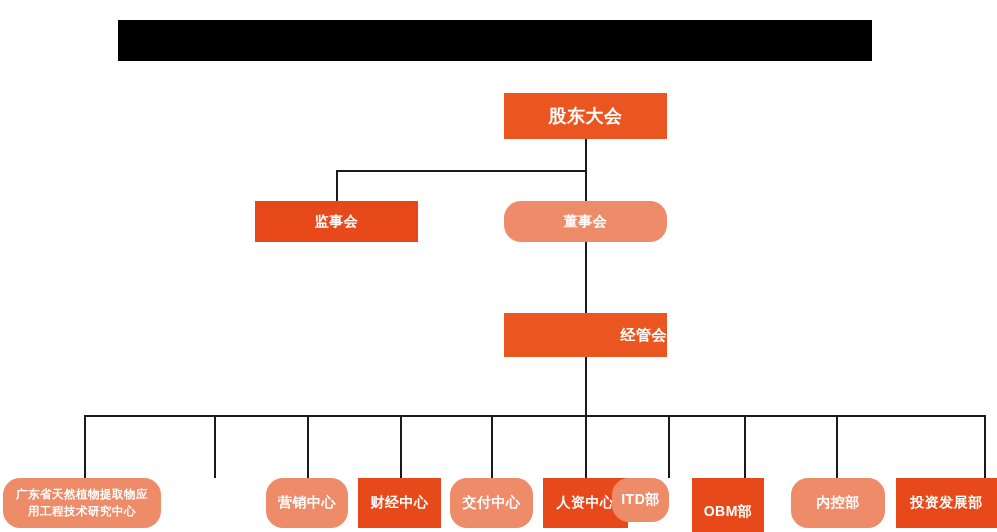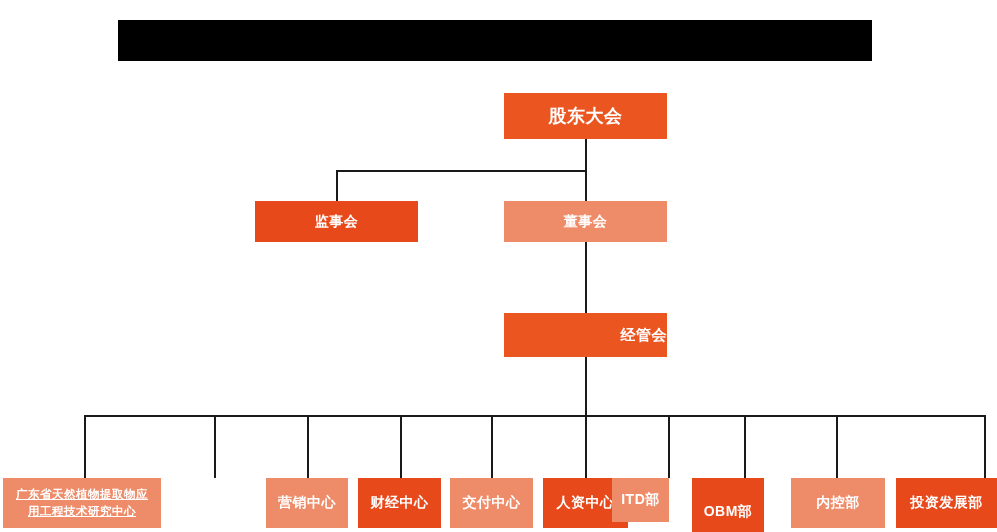--- a/index.html
+++ b/index.html
@@ -44,28 +44,28 @@
     align-items: center;
     justify-content: center;
     text-align: center;
     color: #ffffff;
     font-weight: bold;
     letter-spacing: 0.5px;
     line-height: 1.25;
     user-select: none;
   }
   .node.dark  { background: #E8491B; }
-  .node.light { background: #EE8B69; }
+  .node.light { background: #EE8B69; border-radius: 17px; }
   .node.mid   { background: #EA5520; }
 
   .lvl1 { font-size: 18px; }
   .lvl2 { font-size: 14px; }
   .lvl3 { font-size: 15px; justify-content: flex-end; }
   .lvl4 { font-size: 14px; }
-  .lvl4.small { font-size: 11.5px; line-height: 1.45; padding: 0 11px; text-decoration: underline; }
+  .lvl4.small { font-size: 11.5px; line-height: 1.45; padding: 0 11px; }
 </style>
 </head>
 <body>
 
 <div id="chart-root">
 
   <div class="redacted-bar"></div>
 
   <div class="line-v" style="left:585px; top:139px; height:32px;"></div>
 

